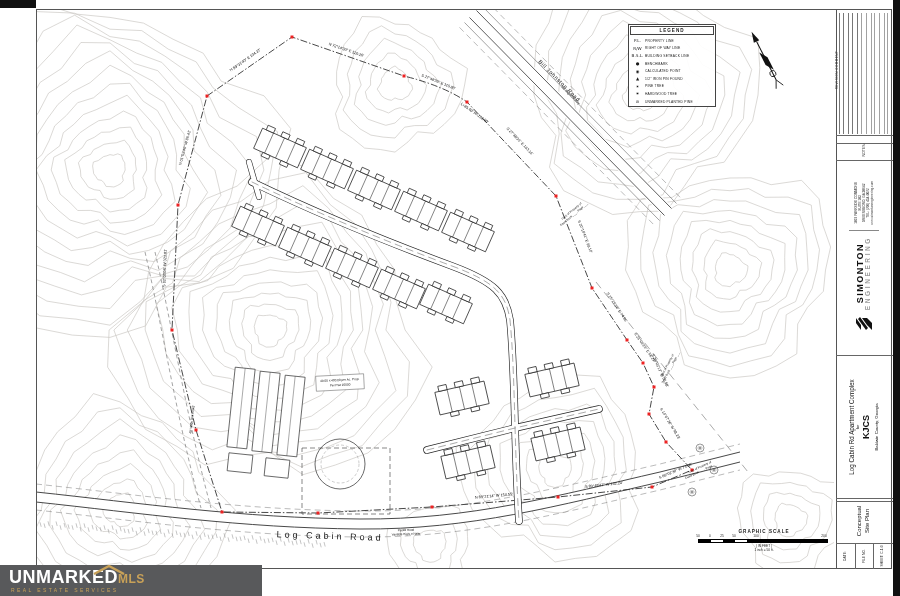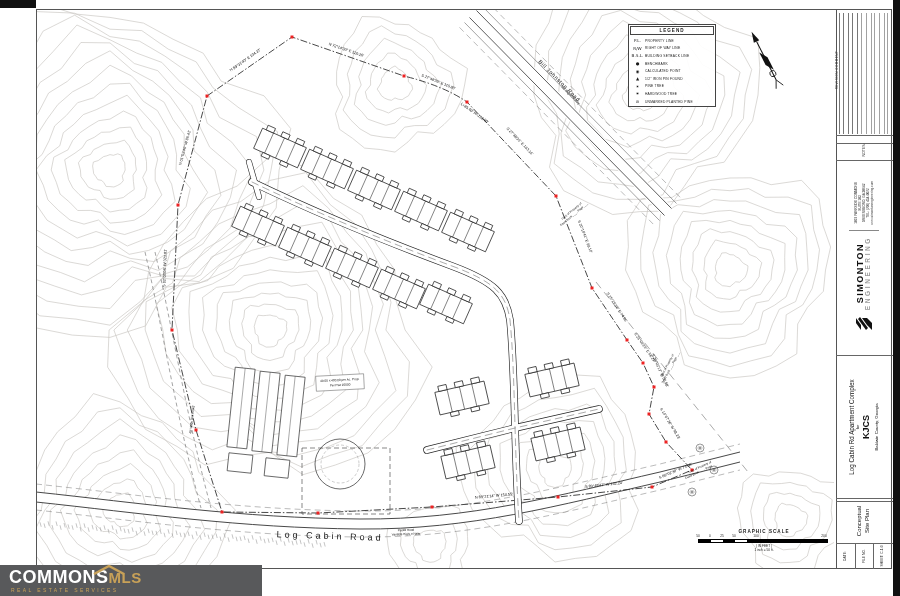--- a/index.html
+++ b/index.html
@@ -49,21 +49,21 @@
   .gs-ticks{position:relative;height:4.5px;font-size:3.2px;}
   .gs-ticks span{position:absolute;transform:translateX(-50%);}
   .gs-bar{position:relative;left:4px;width:130px;height:4px;border:.7px solid #000;
           box-sizing:border-box;display:flex;}
   .gs-seg{height:100%;}
   .gs-notes{text-align:center;font-size:3.2px;line-height:1.5;margin-top:1px;}
   
   .wm{left:0;top:565px;width:262px;height:31px;background:#58595b;}
   .wm-row{position:absolute;left:9px;top:2px;display:flex;align-items:baseline;}
   .wm-georgia{font-size:18px;font-weight:bold;color:#fff;letter-spacing:.5px;}
-  .wm-mls{font-size:15px;font-weight:bold;color:#c8a158;letter-spacing:.5px;}
+  .wm-mls{font-size:12px;font-weight:bold;color:#c8a158;letter-spacing:.5px;}
   .wm-roof{position:absolute;left:92px;top:0px;}
   .wm-tag{position:absolute;left:11px;top:22px;font-size:5px;letter-spacing:2.4px;color:#c8a158;}
   svg text{font-family:"Liberation Sans",sans-serif;}
 </style>
 </head>
 <body>
 
 <div id="page">
 
   <svg class="abs" style="left:0;top:0" width="900" height="596" viewBox="0 0 900 596">
@@ -519,21 +519,21 @@
 
   <div class="rot meta" style="left:845px;top:556px;width:24px;height:16px;">DATE:</div>
   <div class="rot meta" style="left:864px;top:556px;width:24px;height:16px;">FILE NO.</div>
   <div class="rot meta" style="left:882px;top:556px;width:24px;height:16px;">SHEET: C-1.0</div>
 
   <div class="abs edge-topleft"></div>
   <div class="abs edge-right"></div>
 
   <div class="abs wm">
     <div class="wm-row">
-      <span class="wm-georgia">COMMONS</span>
+      <span class="wm-georgia">UNMARKED</span>
         <span class="wm-mls">MLS</span>
     </div>
     <svg class="wm-roof" width="34" height="10" viewBox="0 0 34 10">
       <polyline points="2,9 17,1 32,9" fill="none" stroke="#c8a158" stroke-width="2.4"></polyline>
     </svg>
     <div class="wm-tag">REAL ESTATE SERVICES</div>
   </div>
 
 </div>
 

